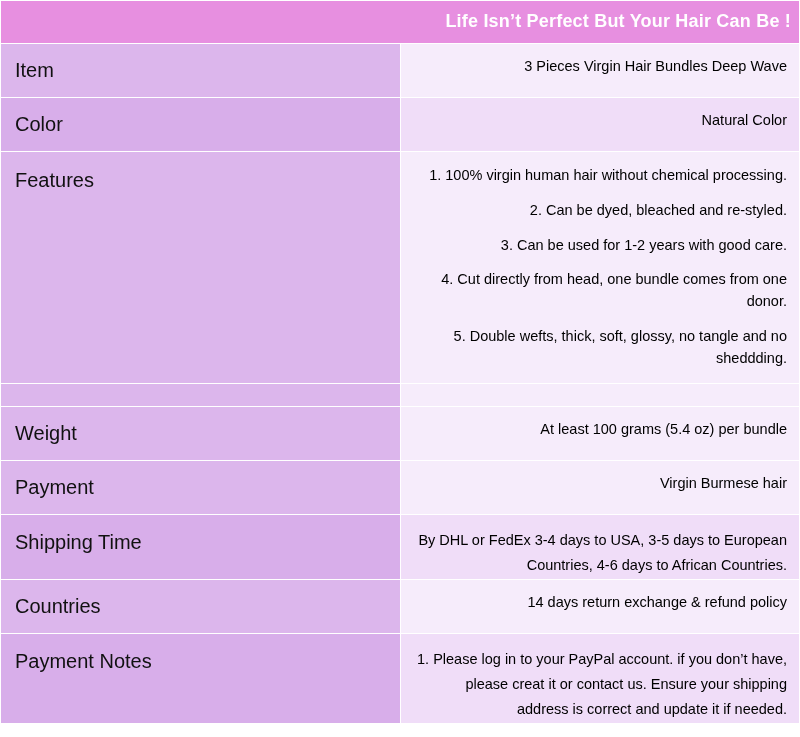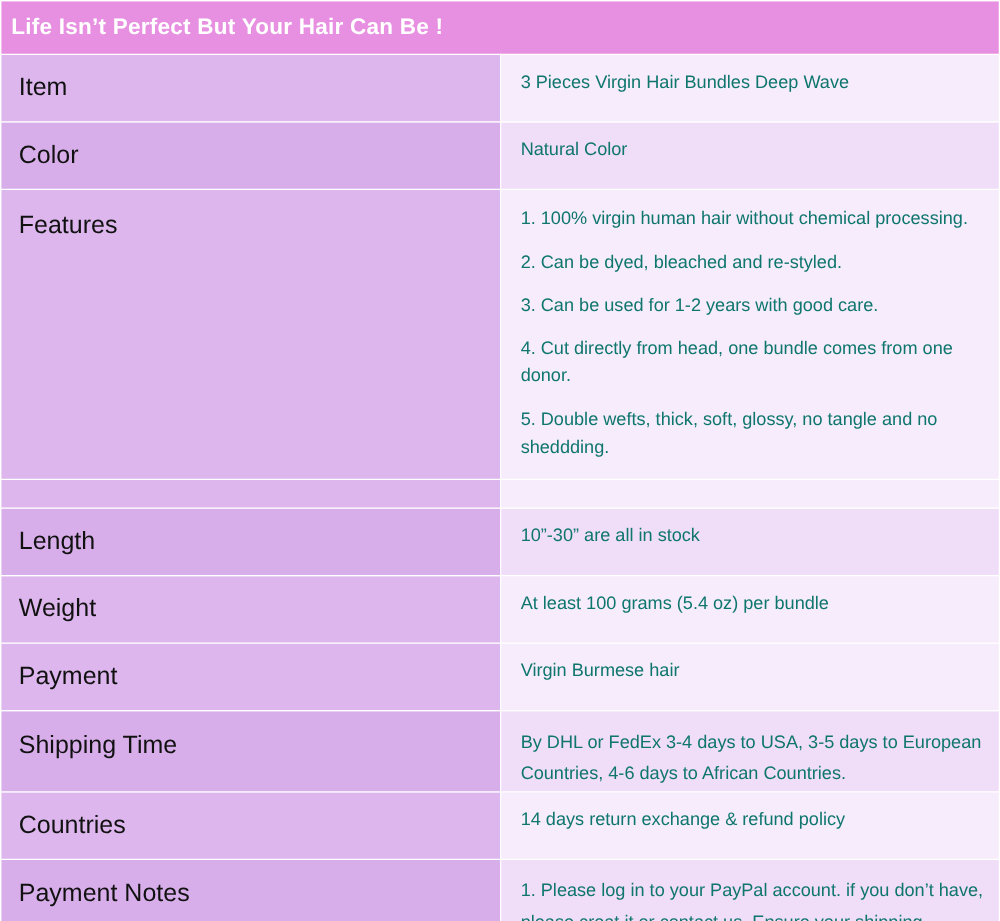--- a/index.html
+++ b/index.html
@@ -25,40 +25,41 @@
     border-collapse: collapse;
     table-layout: fixed;
   }
   table.spec td, table.spec th {
     border: 1px solid #ffffff;
     vertical-align: top;
   }
   .title-bar {
     background: #e78fe0;
     color: #ffffff;
-    text-align: left;
+    text-align: right;
     font-size: 18px;
     font-weight: bold;
     padding: 10px 8px 11px 8px;
     letter-spacing: 0.2px;
   }
   .lbl {
     width: 144px;
     background: #dcb6ec;
     padding: 12px 0 12px 14px;
     font-size: 20px;
     line-height: 1.45;
     color: #111;
   }
   .val {
     background: #f0ddf8;
     padding: 12px 12px 12px 16px;
     font-size: 14.5px;
     line-height: 1.45;
-    color: #0f766e;
+    color: #000000;
+    text-align: right;
   }
   .val.light {
     background: #f6ecfb;
   }
   .lbl.dark {
     background: #d8aeea;
   }
   .feature-list {
     margin: 0;
     padding: 0;
@@ -125,24 +126,20 @@
             <li>5. Double wefts, thick, soft, glossy, no tangle and no sheddding.</li>
           </ul>
         </td>
       </tr>
 
       <tr class="spacer-row">
         <td class="lbl"></td>
         <td class="val light"></td>
       </tr>
 
-      <tr>
-        <td class="lbl dark">Length</td>
-        <td class="val">10”-30” are all in stock</td>
-      </tr>
 
       <tr>
         <td class="lbl">Weight</td>
         <td class="val light">At least 100 grams (5.4 oz) per bundle</td>
       </tr>
 
 
       <tr>
         <td class="lbl">Payment</td>
         <td class="val light">Virgin Burmese hair</td>

